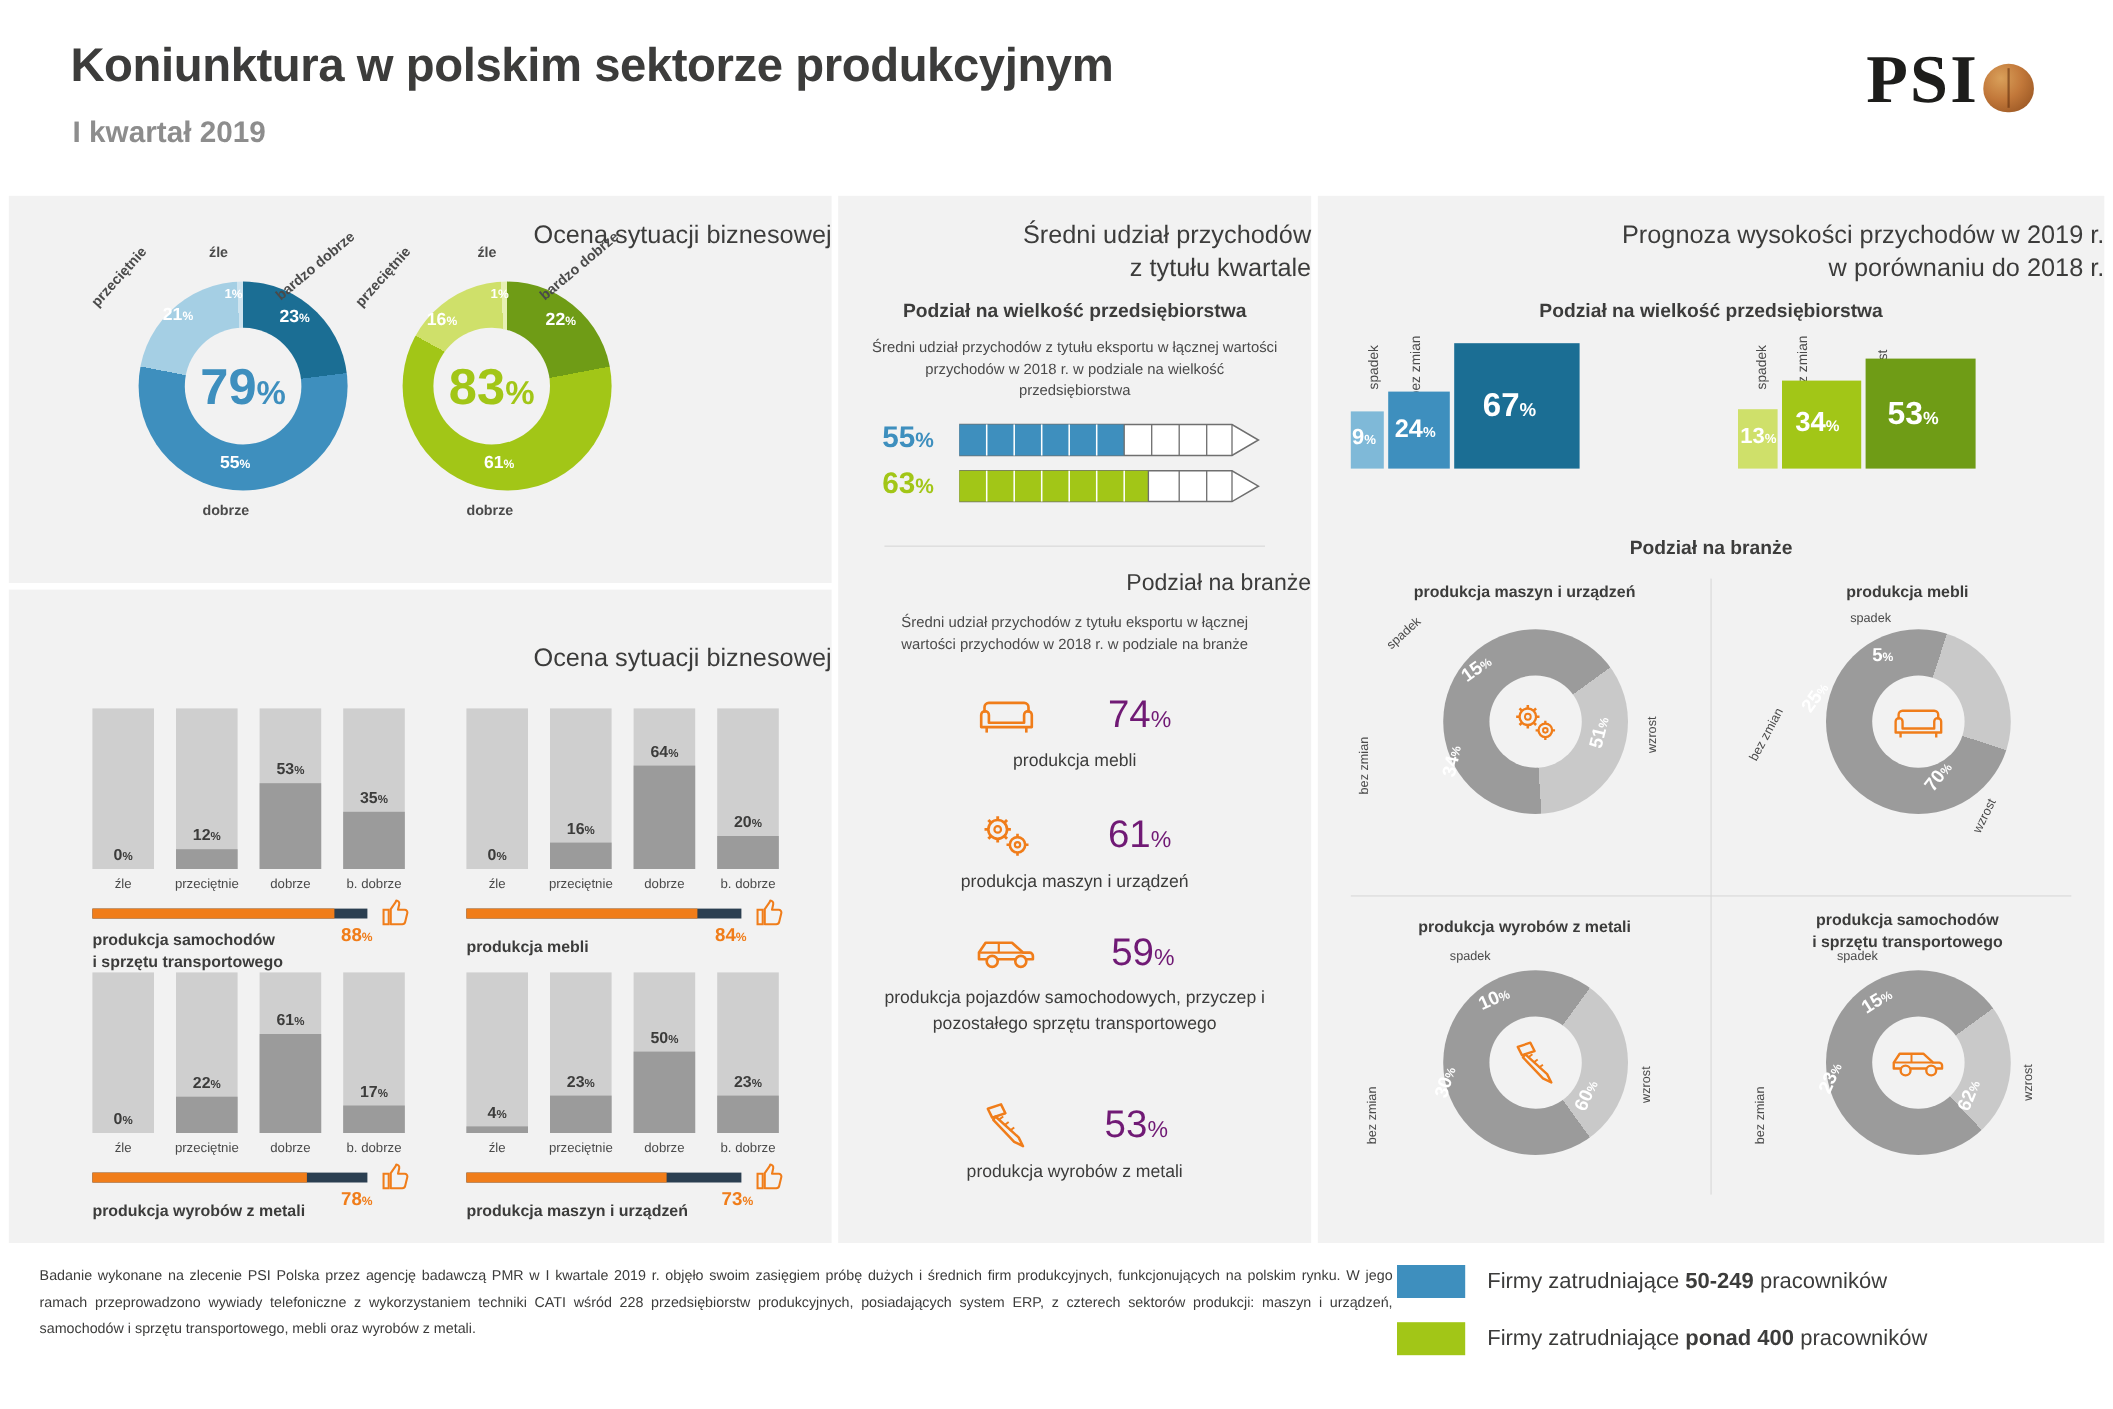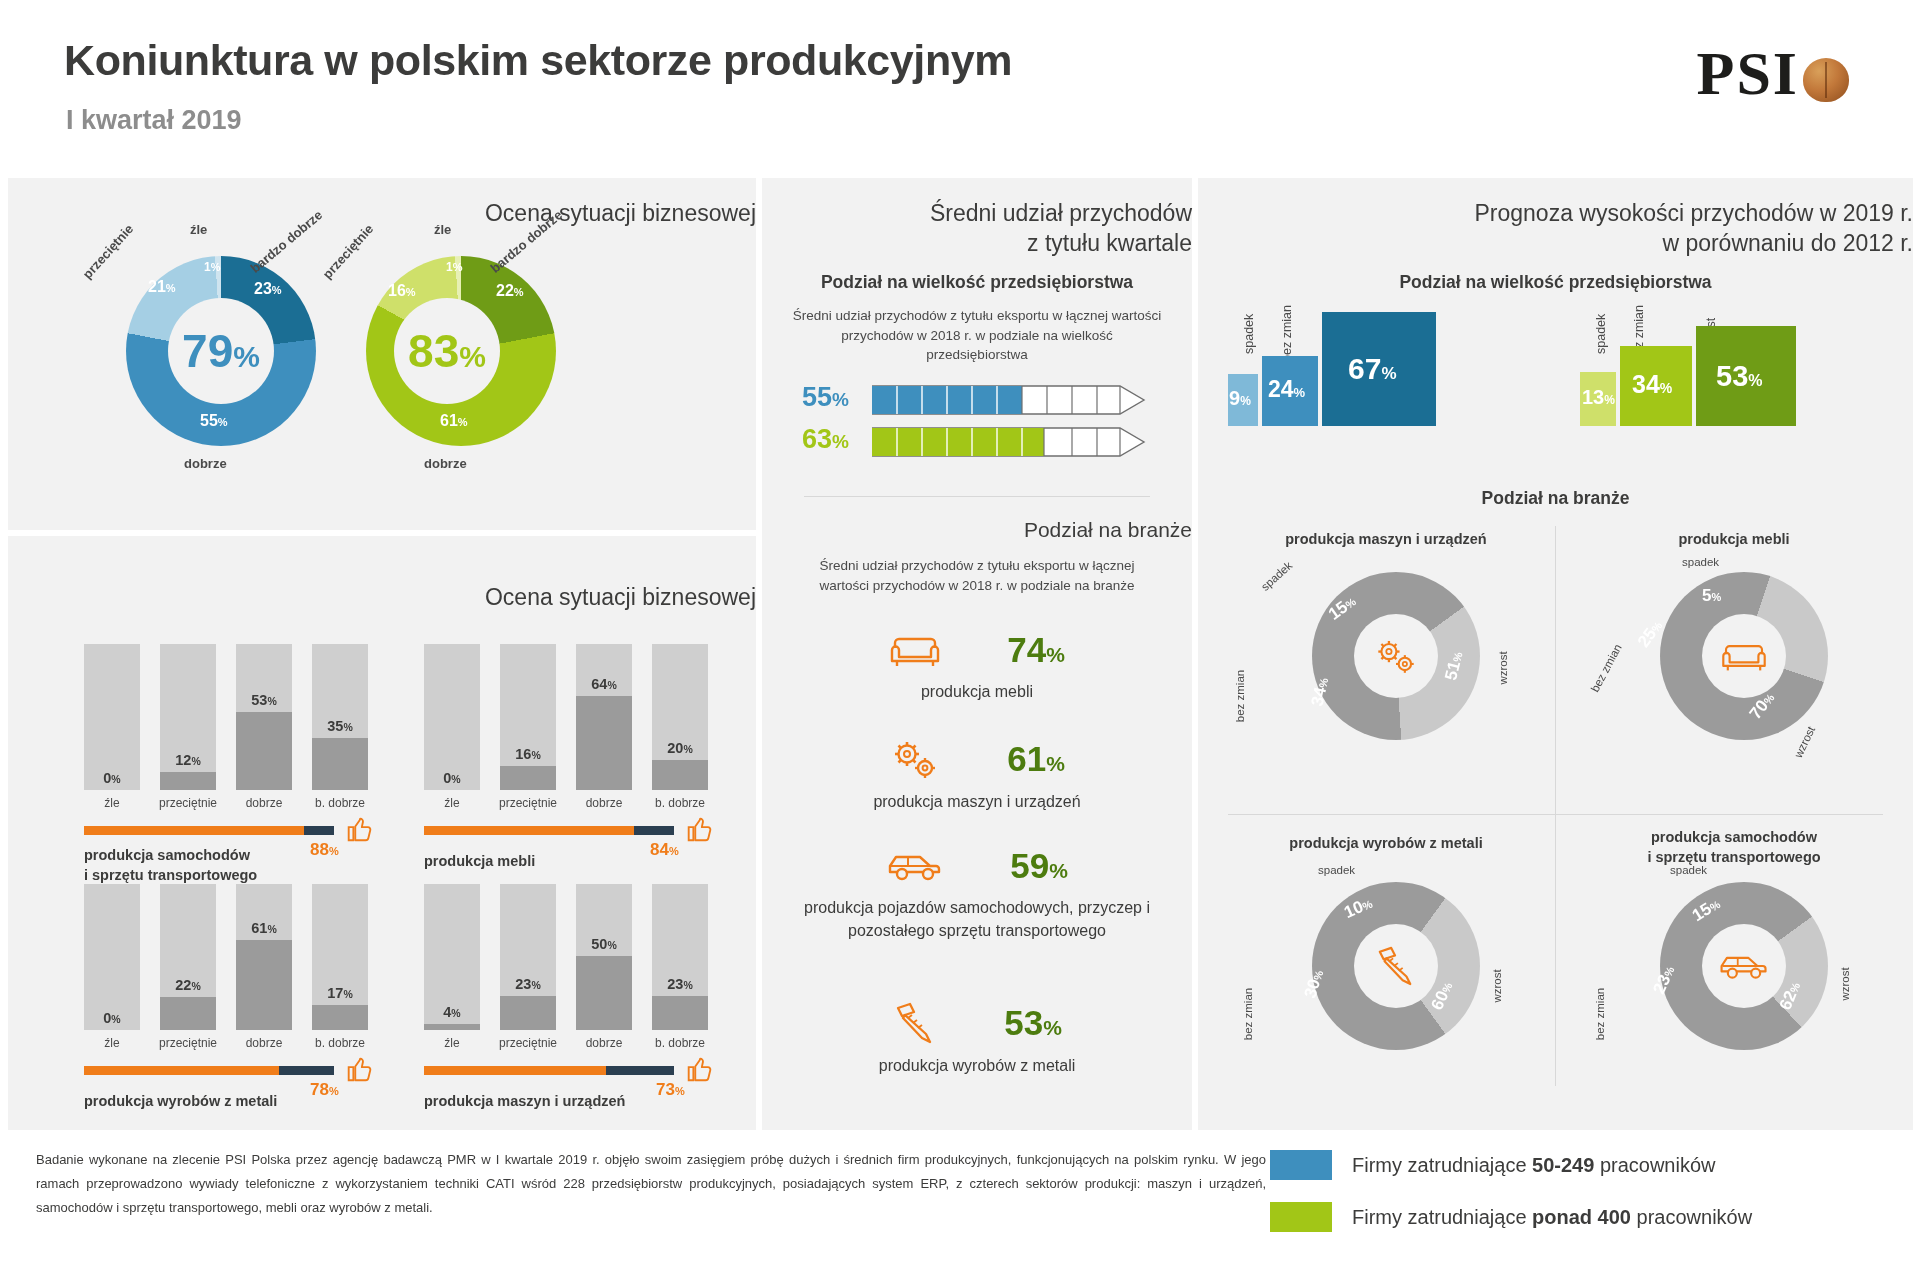--- a/index.html
+++ b/index.html
@@ -81,21 +81,21 @@
   .mini-pct { position:absolute; font-size:17px; font-weight:bold; color:#f07d1a; }
   .mini-pct small { font-size:11px; }
   .thumb { position:absolute; width:30px; height:30px; }
 
   
   .arrow-row { position:absolute; height:34px; }
   .arrow-val { position:absolute; font-size:27px; font-weight:bold; }
   .arrow-val small { font-size:19px; }
 
   
-  .branch-val { font-size:35px; font-weight:bold; color:#4d7c0f;margin-left:48px; }
+  .branch-val { font-size:35px; font-weight:normal; color:#701a75;margin-left:48px; }
   .branch-val small { font-size:21px; }
   .branch-lbl { font-size:16px; color:#3c3c3b; text-align:center; line-height:1.45; }
 
   
   .fc-block { position:absolute; }
   .fc-val { position:absolute; color:#fff; font-weight:bold; }
   .fc-rot { position:absolute; font-size:12.5px; color:#4a4a4a; transform:rotate(-90deg); transform-origin:left top; white-space:nowrap; }
 
   
   .fdonut { position:absolute; border-radius:50%; }
@@ -452,21 +452,21 @@
           </g>
         </svg>
         <span class="branch-val">53<small>%</small></span>
       </div>
       <div class="branch-lbl" style="margin-top:10px;">produkcja wyrobów z metali</div>
     </div>
   </div>
 
   <div class="panel" id="panel-forecast">
     <div class="panel-title" style="position:absolute;left:0;top:22px;width:715px;">Prognoza wysokości przychodów w 2019 r.</div>
-    <div class="panel-title" style="position:absolute;left:0;top:52px;width:715px;">w porównaniu do 2012 r.</div>
+    <div class="panel-title" style="position:absolute;left:0;top:52px;width:715px;">w porównaniu do 2018 r.</div>
     <div class="panel-subtitle" style="position:absolute;left:0;top:94px;width:715px;">Podział na wielkość przedsiębiorstwa</div>
 
     <div class="fc-rot" style="left:44px; top:176px;">spadek</div>
     <div class="fc-rot" style="left:82px; top:184px;">bez zmian</div>
     <div class="fc-rot" style="left:154px; top:176px;">wzrost</div>
 
     <div class="fc-rot" style="left:396px; top:176px;">spadek</div>
     <div class="fc-rot" style="left:434px; top:184px;">bez zmian</div>
     <div class="fc-rot" style="left:506px; top:176px;">wzrost</div>
 

